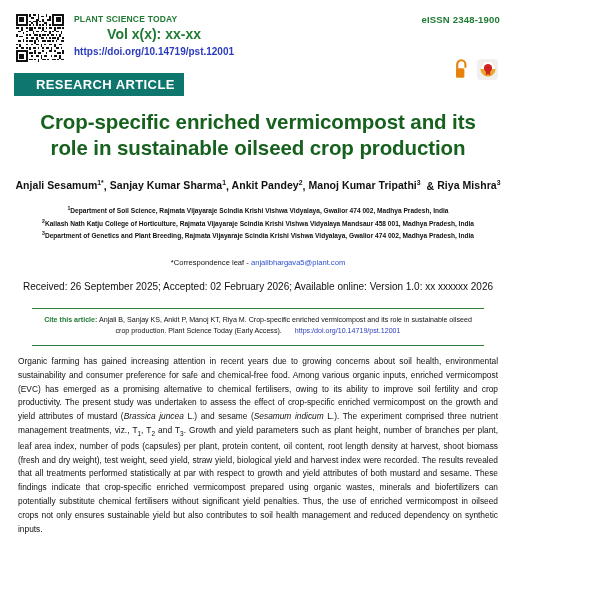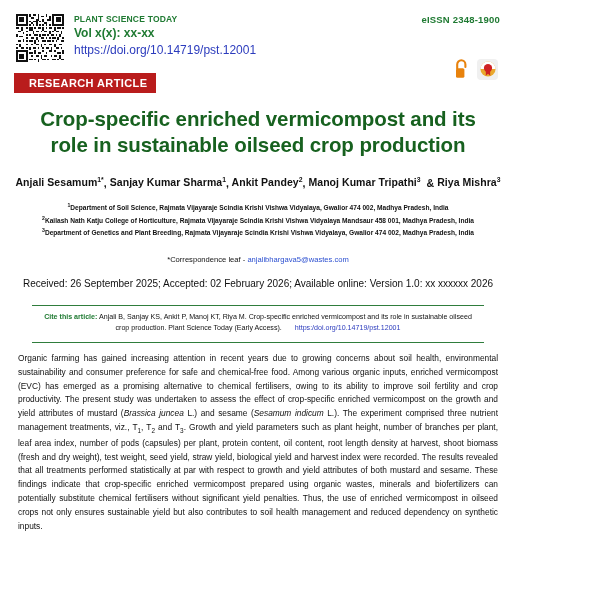--- a/index.html
+++ b/index.html
@@ -43,27 +43,28 @@
     padding-top: 1px;
     line-height: 1.42;
   }
   .journal-title {
     font-size: 8.5px;
     font-weight: bold;
     color: #1f7a32;
     letter-spacing: 0.2px;
   }
   .journal-vol {
-    font-size: 12px;
+    font-size: 14px;
     font-weight: bold;
     color: #1f7a32;
+    text-align: center;
   }
   .journal-doi {
-    font-size: 12px;
-    font-weight: normal;
+    font-size: 10px;
+    font-weight: bold;
     color: #2b3bbd;
     text-align: center;
   }
   .eissn {
     position: absolute;
     right: 4px;
     top: 14px;
     font-size: 9.5px;
     font-weight: bold;
     color: #1f7a32;
@@ -84,26 +85,26 @@
     background: #f0f0f0;
     display: flex;
     align-items: center;
     justify-content: center;
   }
 
   
   .tag-row { margin-top: 11px; }
   .research-tag {
     display: inline-block;
-    background: #b91c1c;
+    background: #0f766e;
     color: #ffffff;
-    font-size: 11px;
+    font-size: 13px;
     font-weight: bold;
     letter-spacing: 0.4px;
-    padding: 4px 9px 4px 15px;
+    padding: 4px 9px 4px 22px;
     margin-left: 2px;
   }
 
   
   .title {
     margin: 13px 14px 0 14px;
     text-align: center;
     font-size: 20.5px;
     font-weight: bold;
     line-height: 1.26;
@@ -374,21 +375,21 @@
   </div>
 
   <div class="affiliations">
     <div><sup>1</sup><span>Department of Soil Science, Rajmata Vijayaraje Scindia Krishi Vishwa Vidyalaya, Gwalior 474 002, Madhya Pradesh, India</span></div>
     <div><sup>2</sup><span>Kailash Nath Katju College of Horticulture, Rajmata Vijayaraje Scindia Krishi Vishwa Vidyalaya Mandsaur 458 001, Madhya Pradesh, India</span></div>
     <div><sup>3</sup><span>Department of Genetics and Plant Breeding, Rajmata Vijayaraje Scindia Krishi Vishwa Vidyalaya, Gwalior 474 002, Madhya Pradesh, India</span></div>
   </div>
 
   <div class="correspondence">
     <span>*Correspondence leaf -</span>
-    <span class="email-link">anjalibhargava5@wastes.com</span>
+    <span class="email-link">anjalibhargava5@plant.com</span>
   </div>
 
   <div class="dates">Received: 26 September 2025; Accepted: 02 February 2026; Available online: Version 1.0: xx xxxxxx 2026</div>
 
   <div class="cite-box">
     <span class="cite-label">Cite this article:</span>
     <span>Anjali B, Sanjay KS, Ankit P, Manoj KT, Riya M. Crop-specific enriched vermicompost and its role in sustainable oilseed crop production. Plant Science Today (Early Access).</span>
     <span class="cite-doi">https:/doi.org/10.14719/pst.12001</span>
   </div>
 

